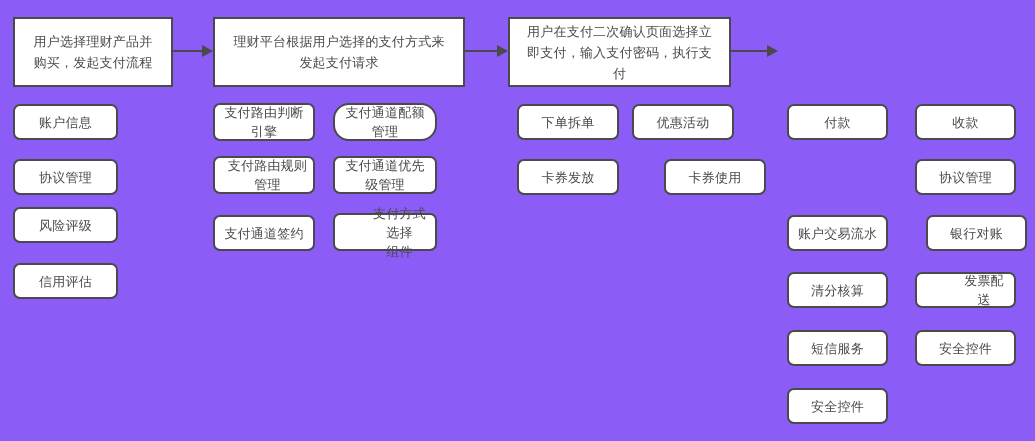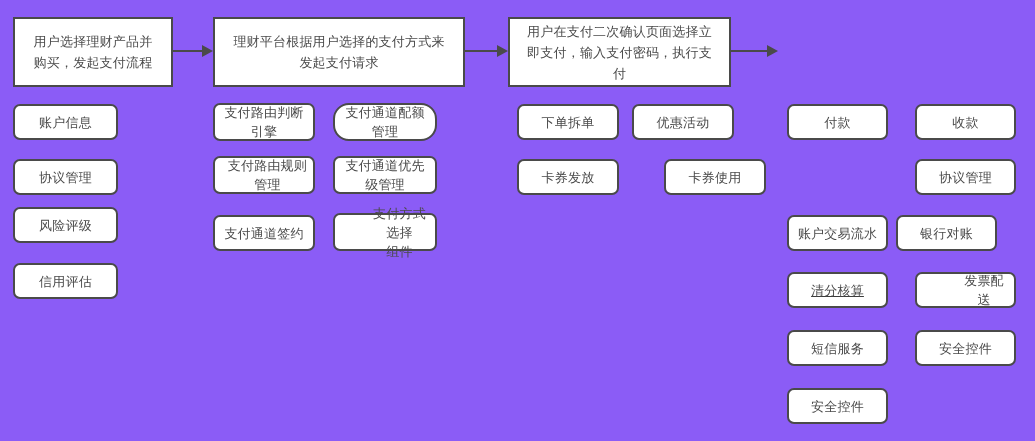--- a/index.html
+++ b/index.html
@@ -179,25 +179,25 @@
     <div class="chip-label">收款</div>
   </div>
 
   <div class="chip" style="left:915px; top:159px; width:101px; height:36px;">
     <div class="chip-label">协议管理</div>
   </div>
 
   <div class="chip" style="left:787px; top:215px; width:101px; height:36px;">
     <div class="chip-label">账户交易流水</div>
   </div>
-  <div class="chip" style="left:896px; top:215px; width:101px; height:36px;">
+  <div class="chip" style="left:926px; top:215px; width:101px; height:36px;">
     <div class="chip-label">银行对账</div>
   </div>
 
-  <div class="chip" style="left:787px; top:272px; width:101px; height:36px;text-decoration:underline;">
+  <div class="chip" style="left:787px; top:272px; width:101px; height:36px;">
     <div class="chip-label">清分核算</div>
   </div>
   <div class="chip" style="left:915px; top:272px; width:101px; height:36px;padding-left:37px;">
     <div class="chip-label">发票配送</div>
   </div>
 
   <div class="chip" style="left:787px; top:330px; width:101px; height:36px;">
     <div class="chip-label">短信服务</div>
   </div>
   <div class="chip" style="left:915px; top:330px; width:101px; height:36px;">

